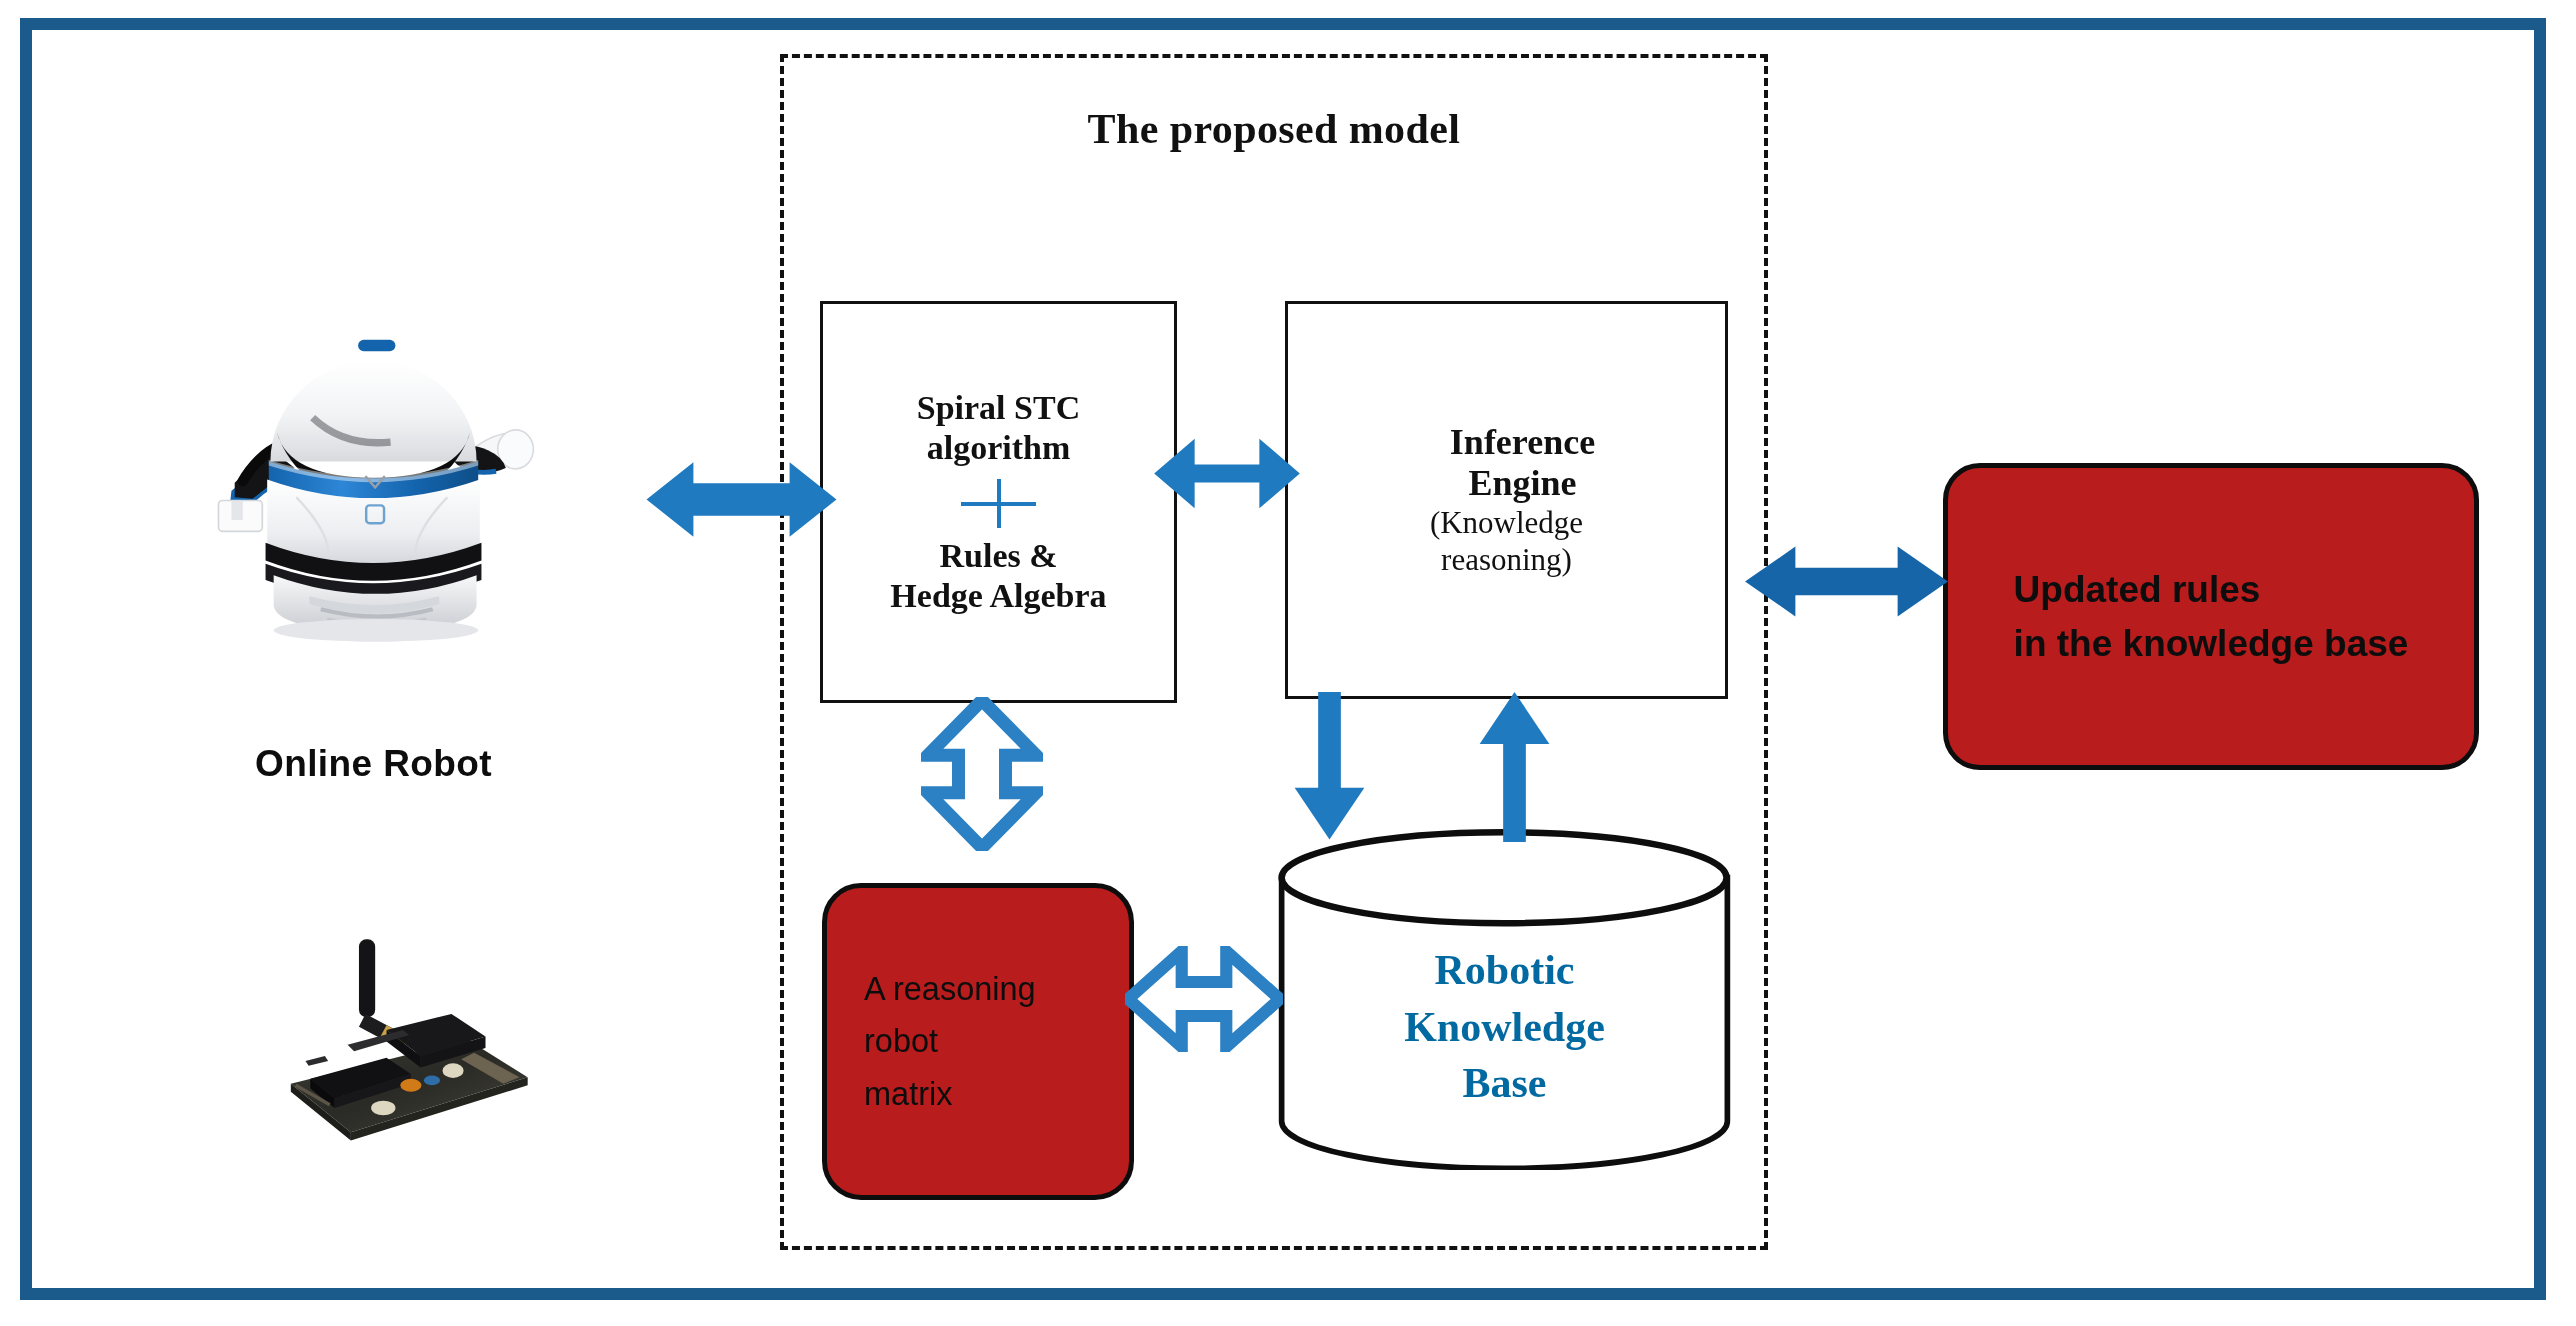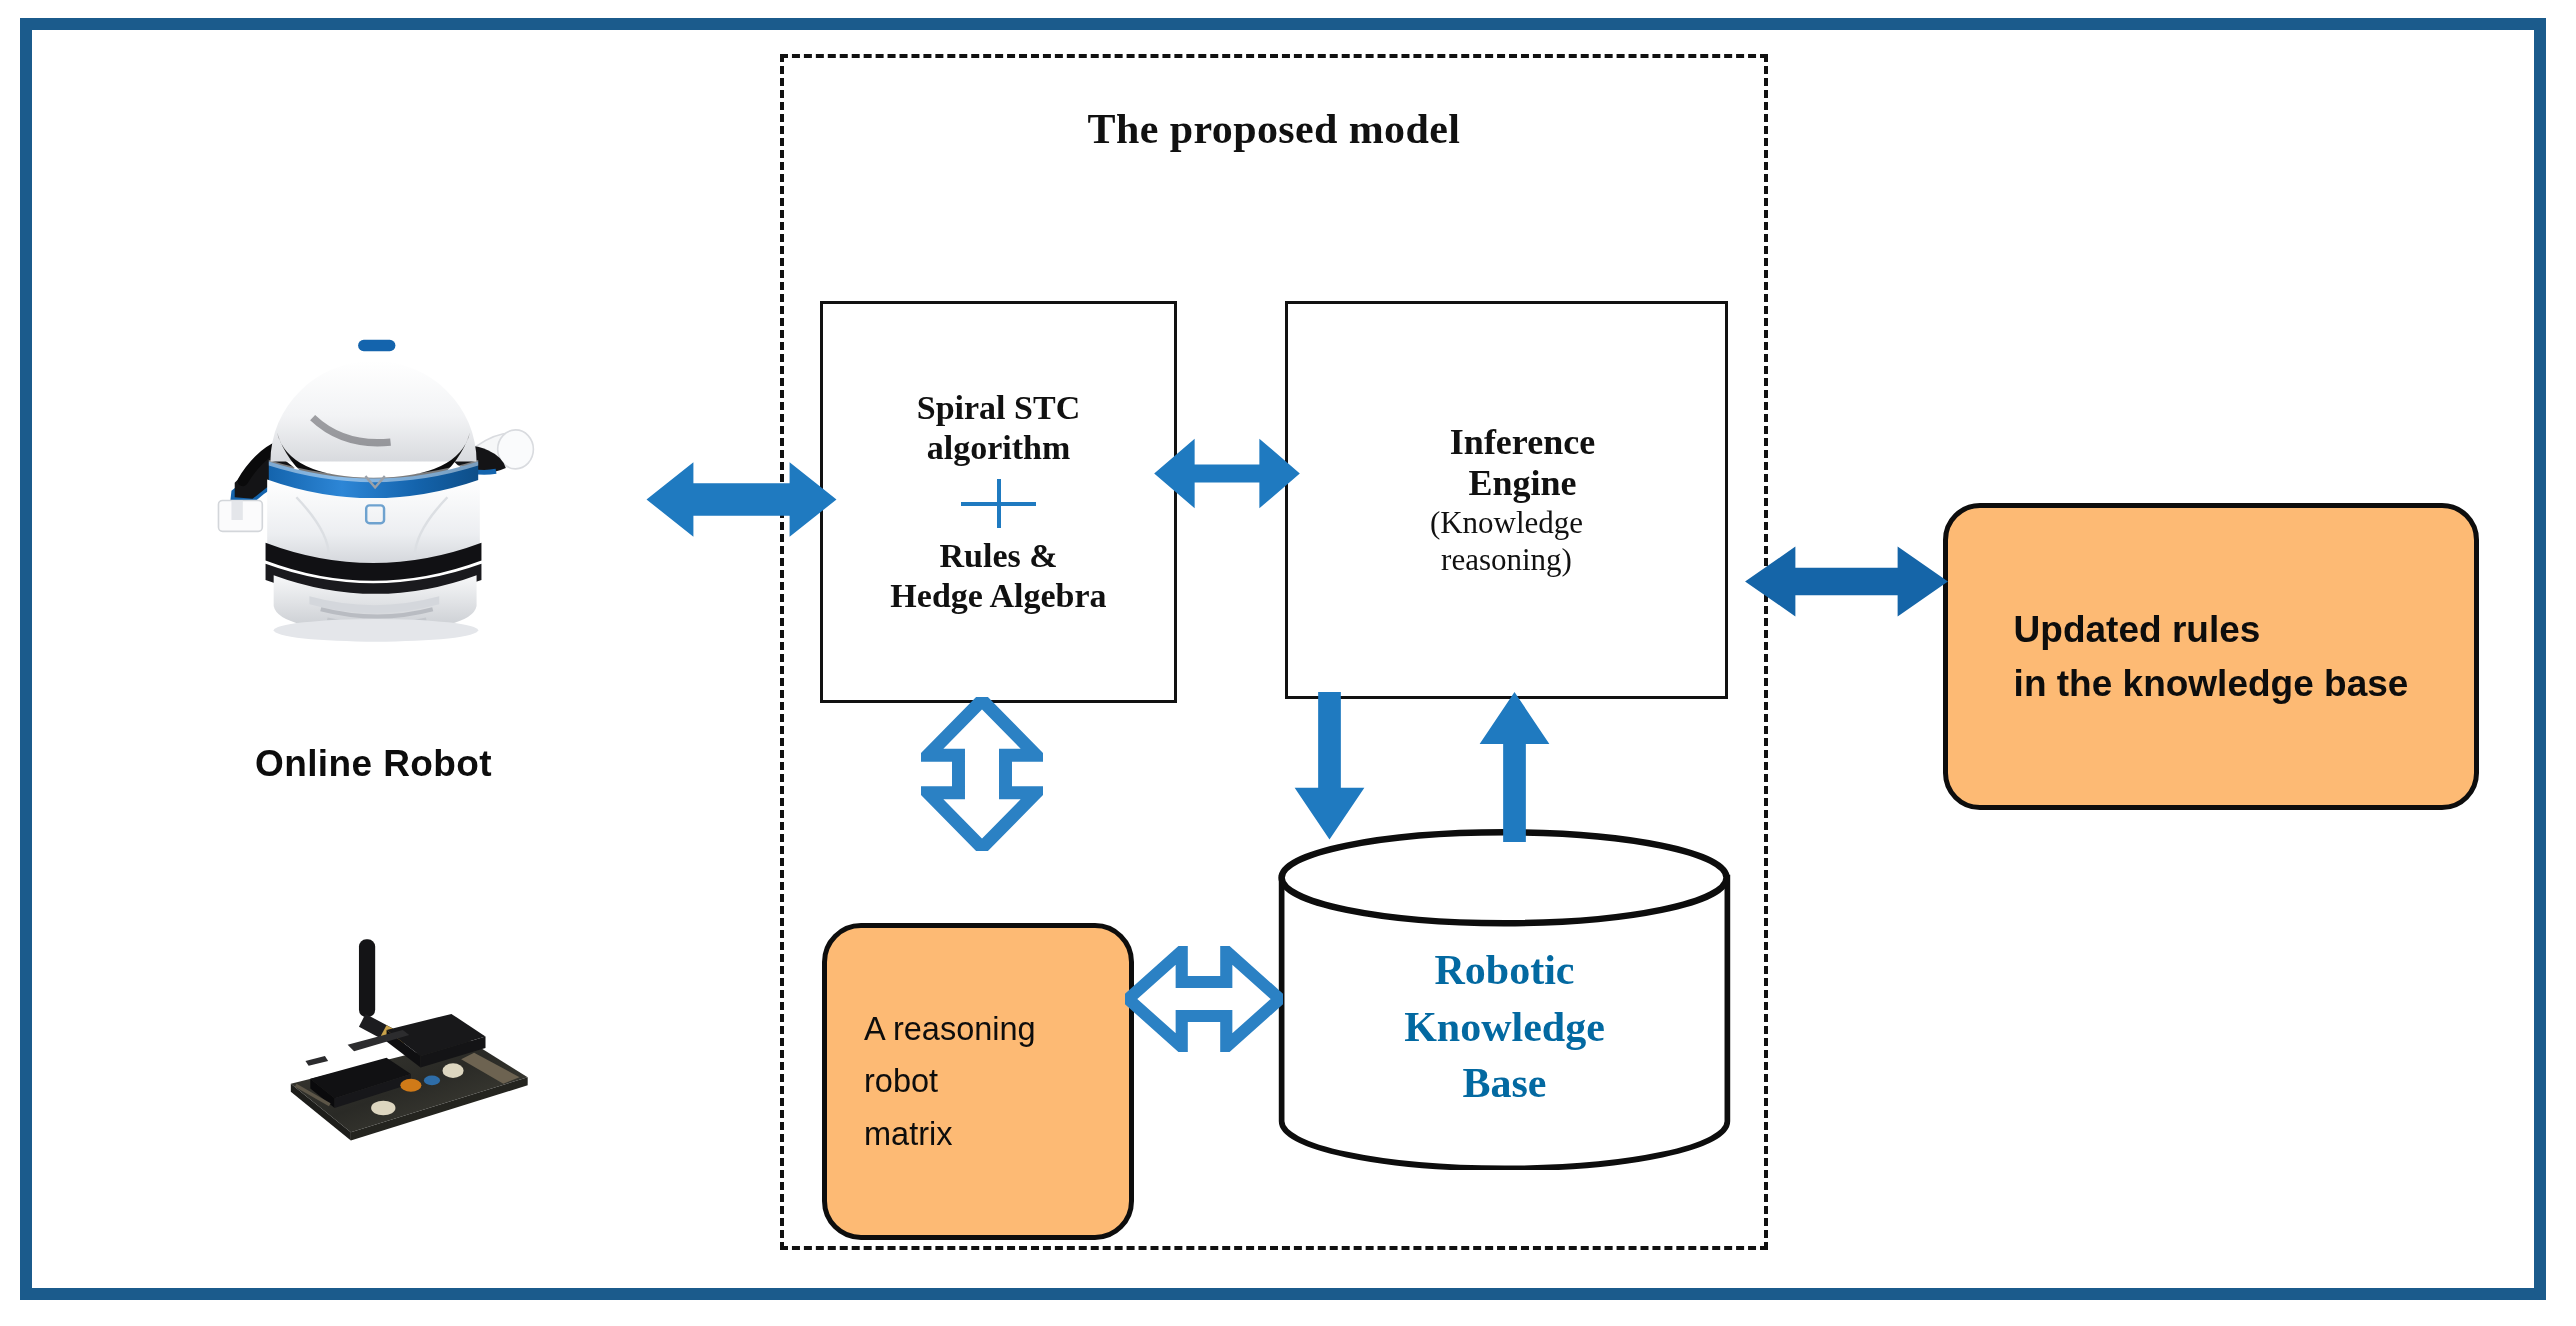--- a/index.html
+++ b/index.html
@@ -28,21 +28,21 @@
   #stc-plus::before{content:"";position:absolute;left:0;top:23px;width:75px;height:4.1px;background:#1f7ac0;}
   #stc-plus::after{content:"";position:absolute;left:36px;top:0;width:4.1px;height:49px;background:#1f7ac0;}
   #stc-line3{white-space:nowrap;}
 
   #engine-box{left:1285px;top:301px;width:443px;height:398px;}
   #engine-inner{text-align:center;font-family:"Liberation Serif",serif;color:#111;width:100%;}
   .eng-strong{font-weight:bold;font-size:36px;line-height:1.16;display:block;margin-left:32px;}
   .eng-soft{font-weight:normal;font-size:31px;line-height:1.18;display:block;}
 
   
-  .round-box{position:absolute;background:#fdba74;border:5.7px solid #0d0d0d;box-sizing:border-box;margin-top:40px;}
+  .round-box{position:absolute;background:#b91c1c;border:5.7px solid #0d0d0d;box-sizing:border-box;}
   #matrix-box{left:822px;top:883px;width:312px;height:317px;border-radius:39px;
     display:flex;align-items:center;}
   #matrix-inner{font-family:"Liberation Sans",sans-serif;font-weight:normal;font-size:32.5px;
     line-height:1.62;color:#0d0d0d;padding-left:37px;}
 
   #updated-box{left:1943px;top:463px;width:536px;height:307px;border-radius:37px;
     display:flex;align-items:center;justify-content:center;}
   #updated-inner{font-family:"Liberation Sans",sans-serif;font-weight:bold;font-size:37px;
     line-height:1.45;color:#0d0d0d;text-align:left;}
 

